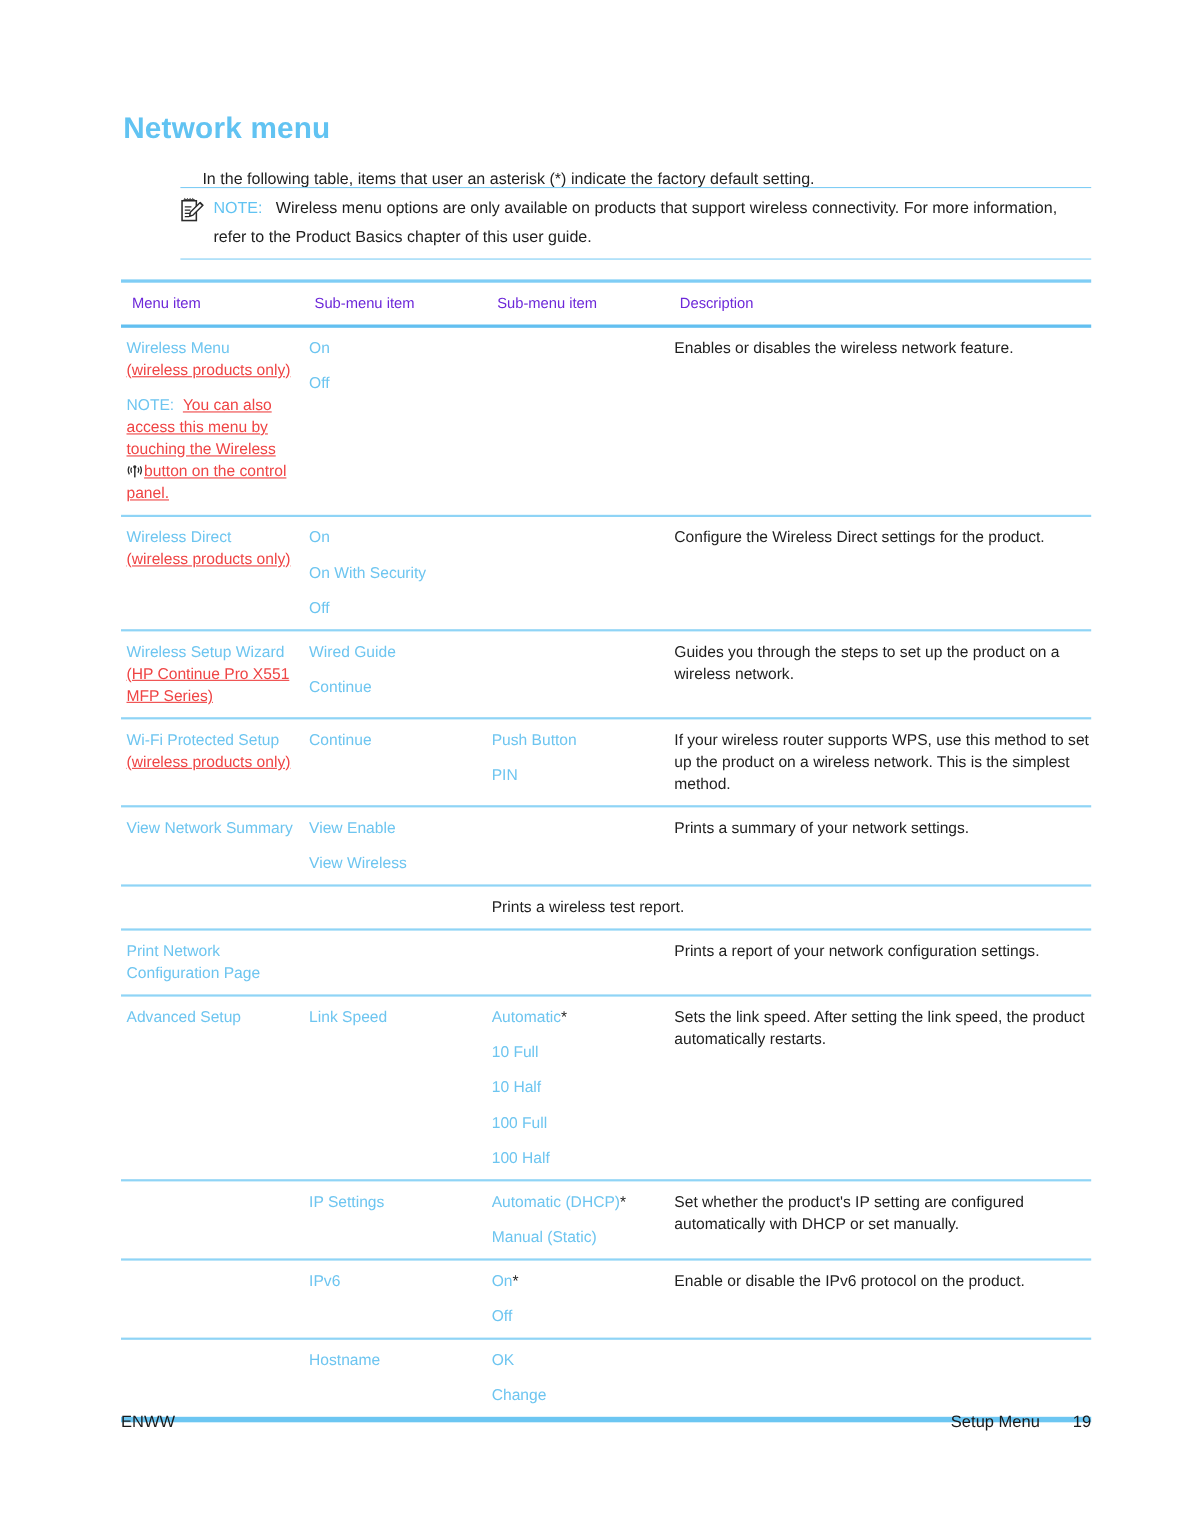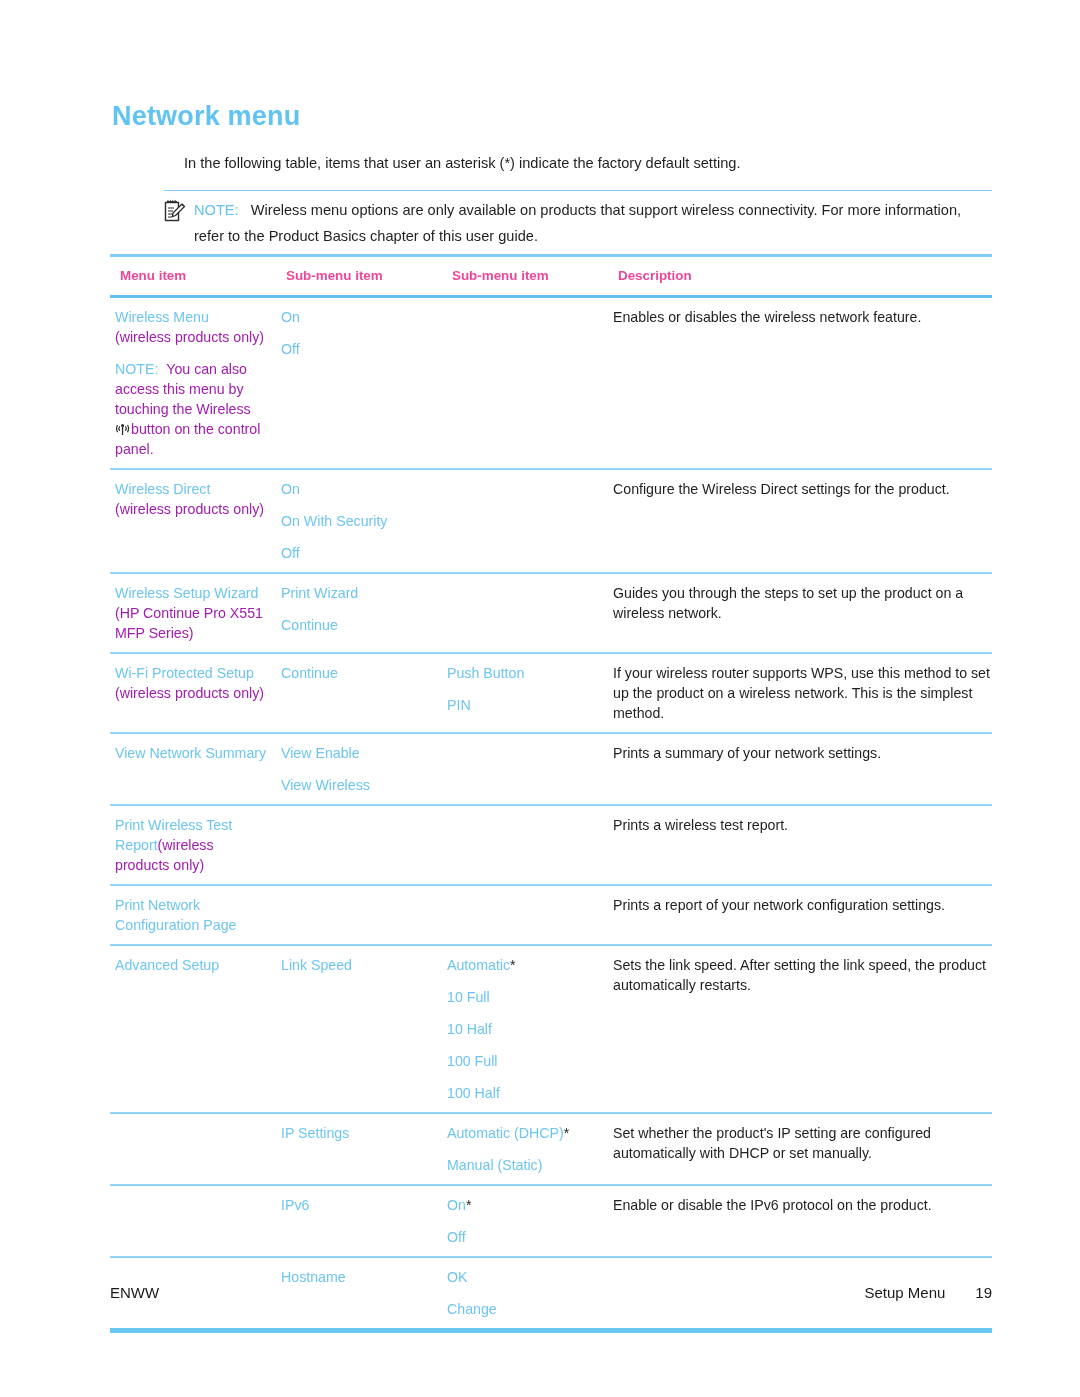--- a/index.html
+++ b/index.html
@@ -44,21 +44,21 @@
     width: 810px;
     font-size: 14.6px;
     line-height: 22px;
     color: #1f1f1f;
   }
 
   
   .note-block {
     position: absolute;
     left: 164px;
-    top: 190px;
+    top: 170px;
     width: 828px;
   }
   .note-rule {
     height: 1px;
     background: #7fcdf5;
     width: 100%;
   }
   .note-body {
     position: relative;
     padding: 6px 0 6px 30px;
@@ -113,38 +113,39 @@
     align-items: flex-start;
     padding: 9px 0 9px 0;
   }
   .c1 { width: 166px; padding-right: 8px; }
   .c2 { width: 166px; padding-right: 8px; }
   .c3 { width: 166px; padding-right: 8px; }
   .c4 { flex: 1; }
 
   .hdr .cell {
     font-size: 13.4px;
-    font-weight: bold;
-    color: #ec4899;
+    font-weight: normal;
+    color: #6d28d9;
     line-height: 18px;
   }
   .hdr { padding: 10px 0 10px 5px; }
   .row .cell { padding-left: 5px; }
 
   .cell {
     font-size: 14.2px;
     line-height: 20px;
     color: #1f1f1f;
     box-sizing: border-box;
   }
   .lnk {
     color: #6dc5f0;
   }
   .blk {
-    color: #a21caf;
+    color: #ef4444;
+    text-decoration: underline;
   }
   .gap {
     display: block;
     height: 12px;
   }
   .ast {
     color: #1f1f1f;
   }
   .notein {
     color: #6dc5f0;
@@ -261,21 +262,21 @@
     </div>
 
     <div class="rule-row"></div>
 
     <div class="row">
       <div class="cell c1">
         <span class="lnk">Wireless Setup Wizard</span><br>
         <span class="blk">(HP Continue Pro X551 MFP Series)</span>
       </div>
       <div class="cell c2">
-        <span class="lnk">Print Wizard</span>
+        <span class="lnk">Wired Guide</span>
         <span class="gap"></span>
         <span class="lnk">Continue</span>
       </div>
       <div class="cell c3"></div>
       <div class="cell c4">Guides you through the steps to set up the product on a wireless network.</div>
     </div>
 
     <div class="rule-row"></div>
 
     <div class="row">
@@ -305,23 +306,20 @@
         <span class="gap"></span>
         <span class="lnk">View Wireless</span>
       </div>
       <div class="cell c3"></div>
       <div class="cell c4">Prints a summary of your network settings.</div>
     </div>
 
     <div class="rule-row"></div>
 
     <div class="row">
-      <div class="cell c1">
-        <span class="lnk">Print Wireless Test Report</span><span class="blk">(wireless products only)</span>
-      </div>
       <div class="cell c2"></div>
       <div class="cell c3"></div>
       <div class="cell c4">Prints a wireless test report.</div>
     </div>
 
     <div class="rule-row"></div>
 
     <div class="row">
       <div class="cell c1">
         <span class="lnk">Print Network Configuration Page</span>

